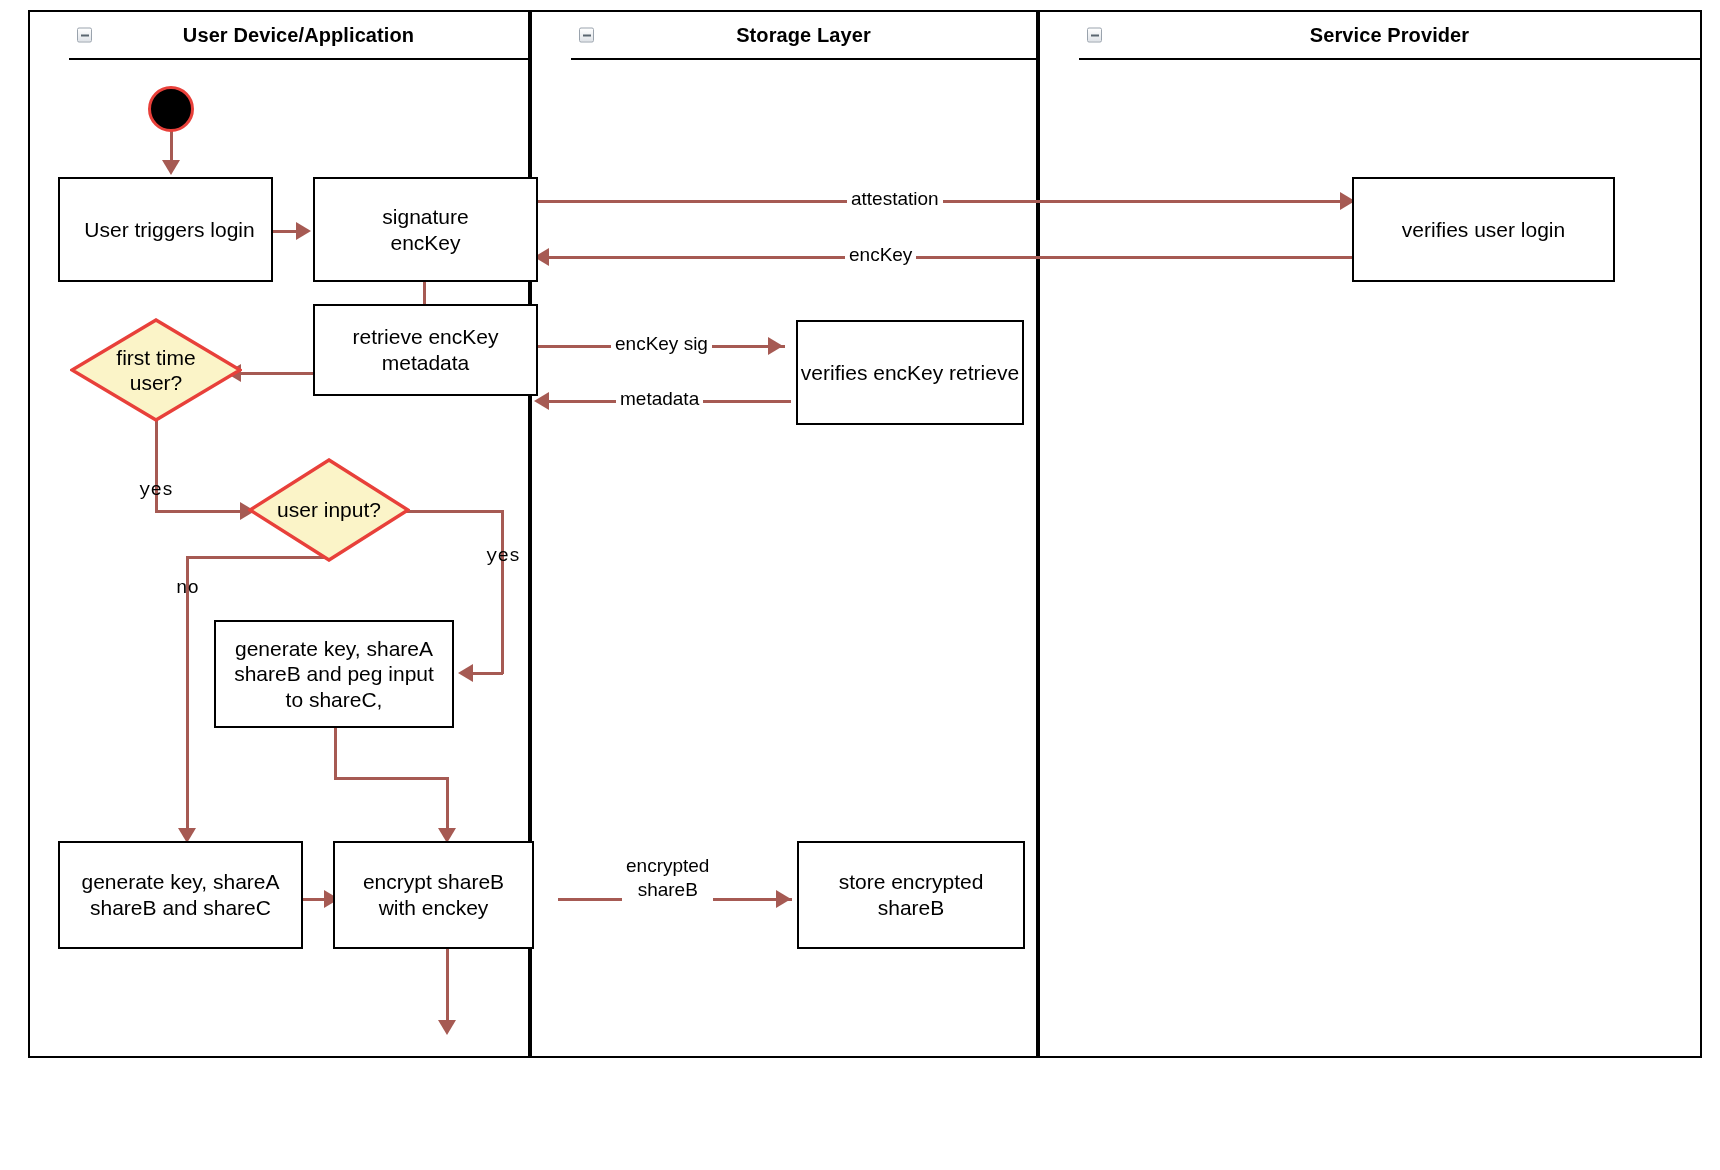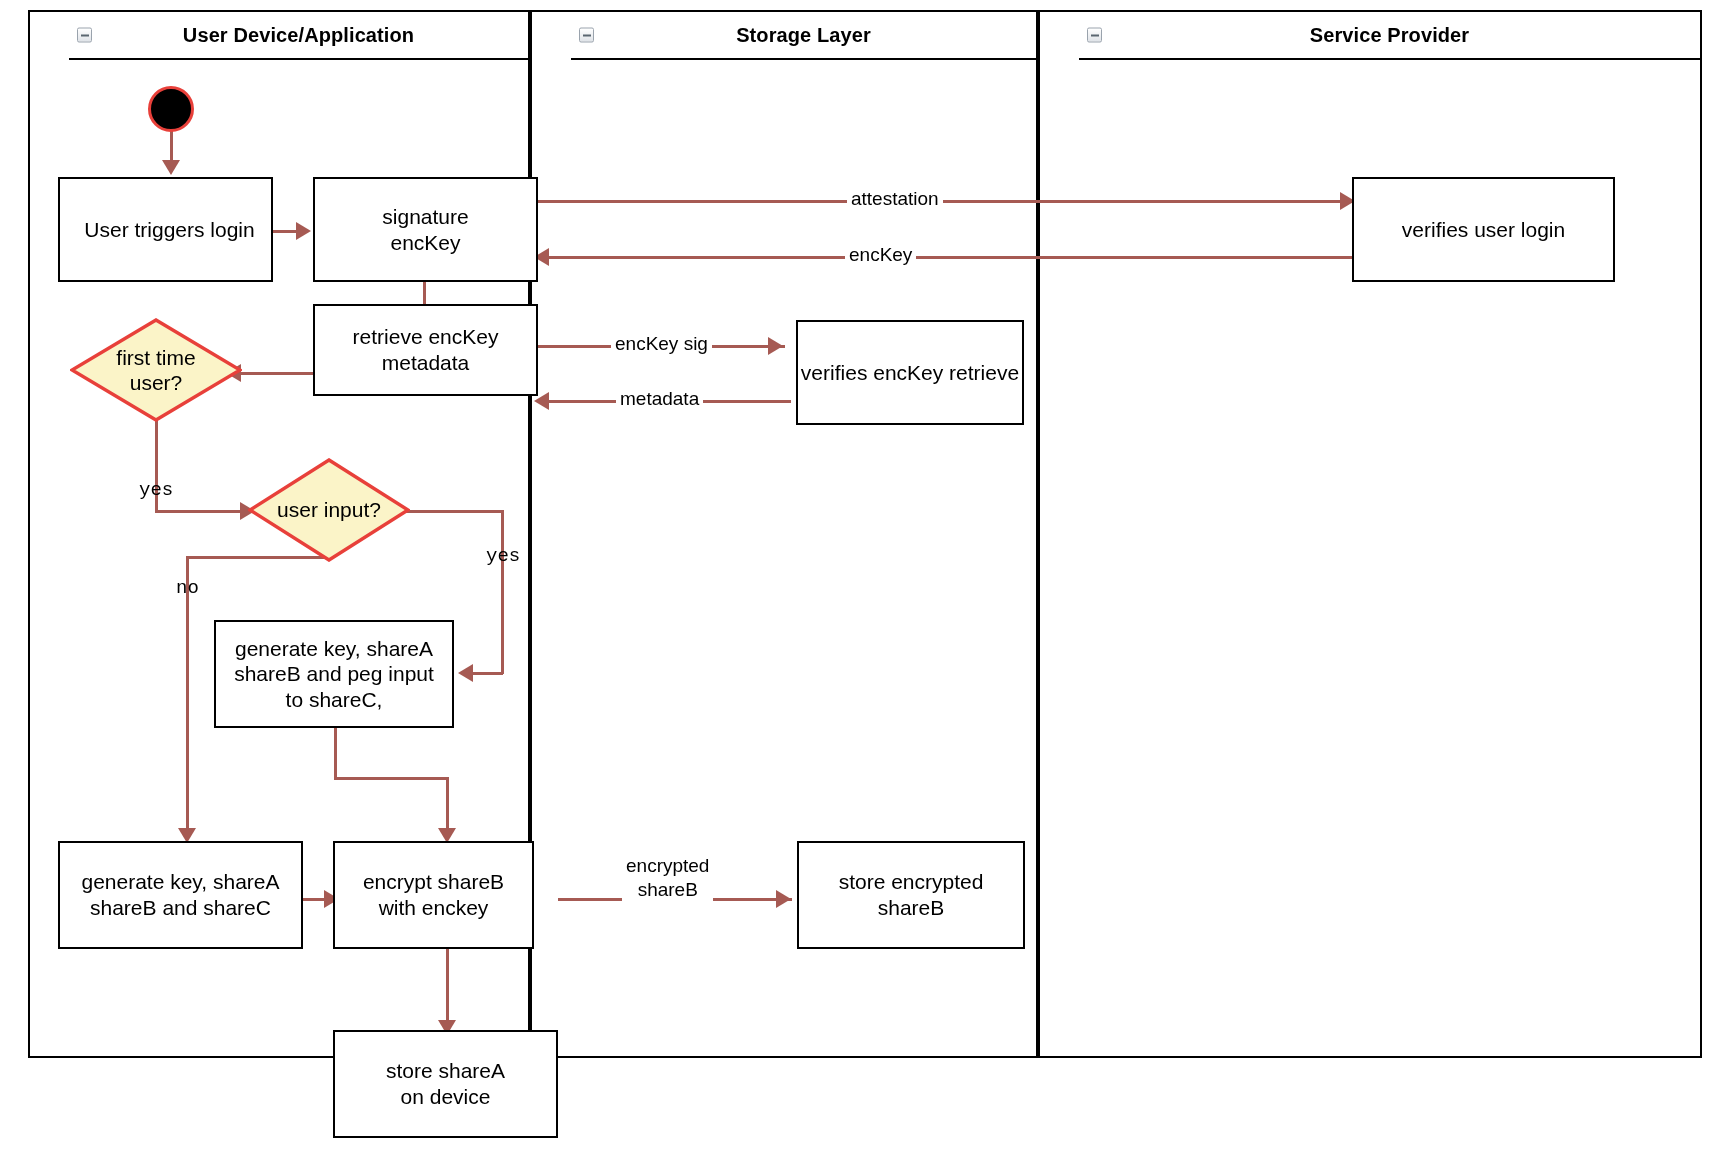--- a/index.html
+++ b/index.html
@@ -290,24 +290,20 @@
   <div class="node action" style="left:333px; top:841px; width:201px; height:108px;">
     <span class="txt">encrypt shareB
 with enckey</span>
   </div>
 
   <div class="node action" style="left:797px; top:841px; width:228px; height:108px;">
     <span class="txt">store encrypted
 shareB</span>
   </div>
 
-  <div class="node action" style="left:333px; top:1030px; width:225px; height:108px;">
-    <span class="txt">store shareA
-on device</span>
-  </div>
 
   <div class="edge-label" style="left:847px; top:188px;">attestation</div>
 
   <div class="edge-label" style="left:845px; top:244px;">encKey</div>
 
   <div class="edge-label" style="left:611px; top:333px;">encKey sig</div>
 
   <div class="edge-label" style="left:616px; top:388px;">metadata</div>
 
   <div class="edge-label plain" style="left:135px; top:480px;">yes</div>

